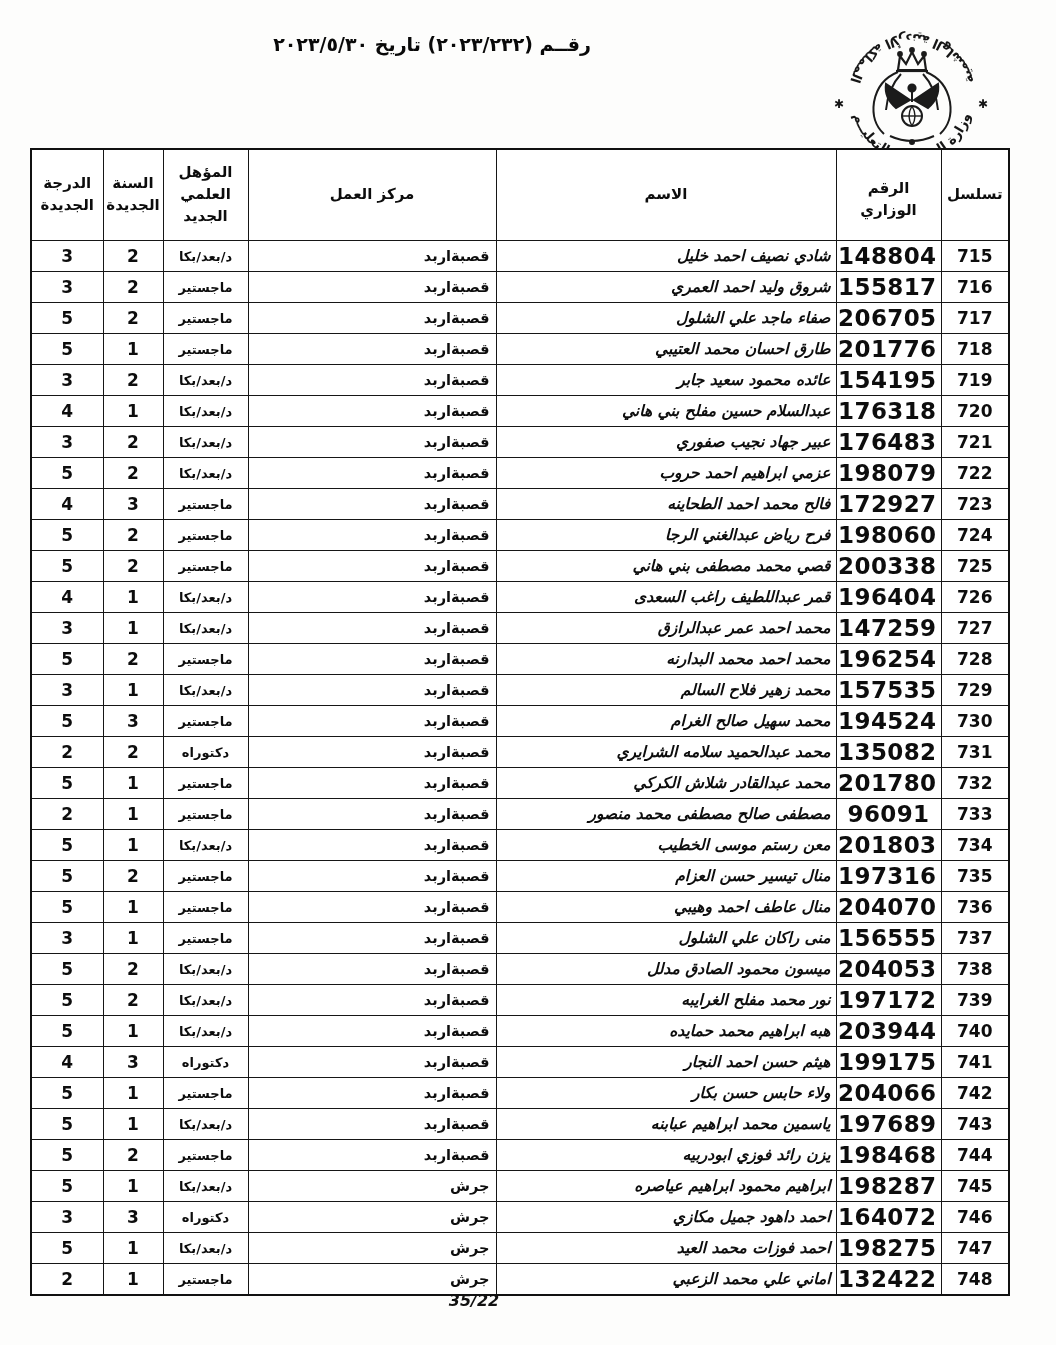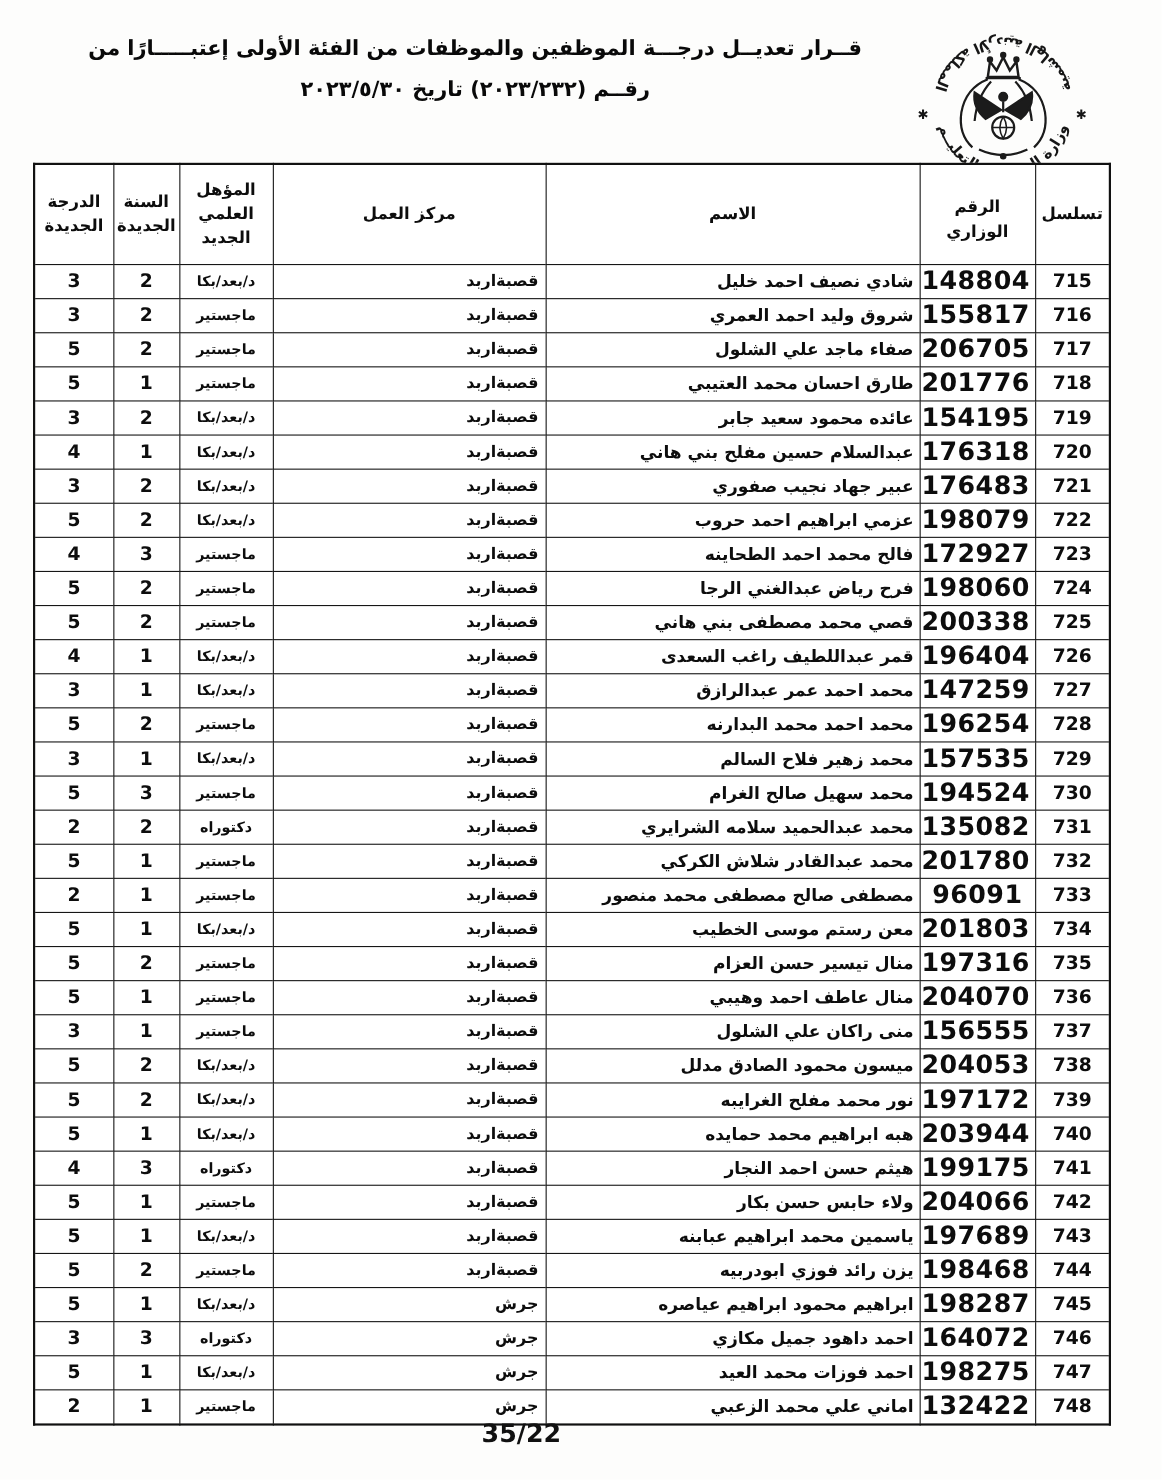--- a/index.html
+++ b/index.html
@@ -44,36 +44,35 @@
   }
   .hw{margin:0 auto;}
   .hw-60{max-width:62px;margin-top:10px;}
   .hw-52{max-width:54px;}
   tbody td{
     height:30px; padding:0 4px; vertical-align:middle;
     font-weight:bold; overflow:hidden; white-space:nowrap;
   }
   td.c-serial  {text-align:center; font-size:17px;}
   td.c-ministry{text-align:center; font-size:23px; letter-spacing:.4px;}
-  td.c-name    {text-align:right;  font-size:15.5px; padding-right:5px;}
+  td.c-name    {text-align:right;  font-size:15.5px; padding-right:5px;font-style:italic;}
   td.c-center  {text-align:right;  font-size:14.5px; padding-right:6px;}
   td.c-qual    {text-align:center; font-size:13px; padding:0 1px;}
   td.c-year    {text-align:center; font-size:17px;}
   td.c-grade   {text-align:center; font-size:17px;}
   
   .page-footer{
     position:absolute; top:1291px; left:0; width:948px;
-    text-align:center; font-weight:bold; font-size:23px; color:#111;
+    text-align:center; font-weight:bold; font-size:16px; color:#111;font-style:italic;
   }
 </style>
 </head>
 <body>
 
 <div class="title-block">
-  <div>قــرار تعديــل درجـــة الموظفين والموظفات من الفئة الأولى  إعتبـــــارًا من</div>
   <div>رقــم (٢٠٢٣/٢٣٢) تاريخ ٢٠٢٣/٥/٣٠</div>
 </div>
 
 <div class="emblem">
   <svg viewBox="0 0 168 168">
     <defs>
       <path id="arcTop" d="M 146,96 A 64,64 0 1 0 22,96"></path>
       <path id="arcBottom" d="M 26,98 A 60,60 0 0 0 142,98"></path>
     </defs>
 

